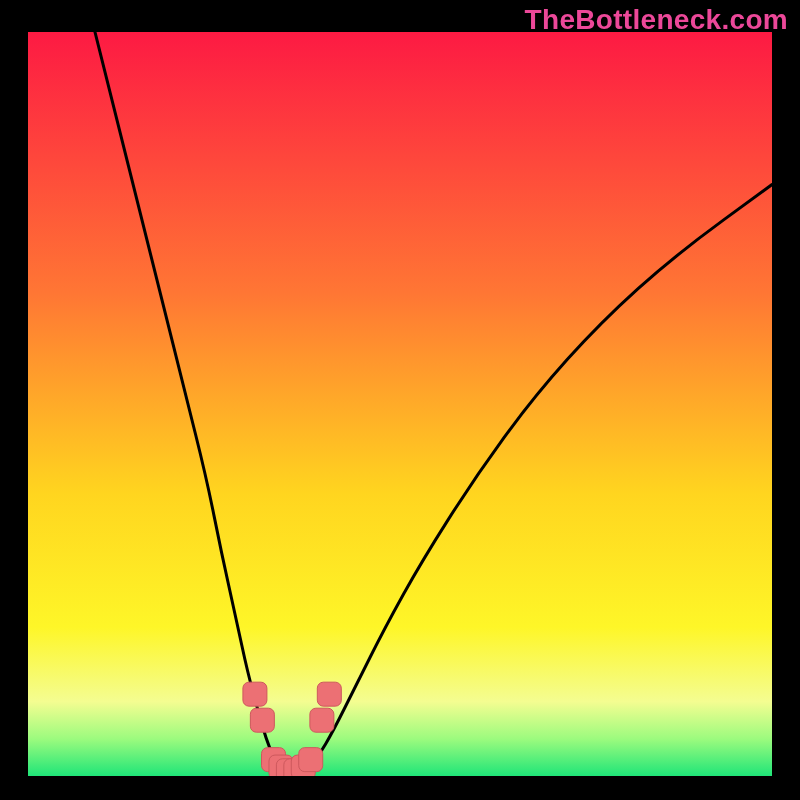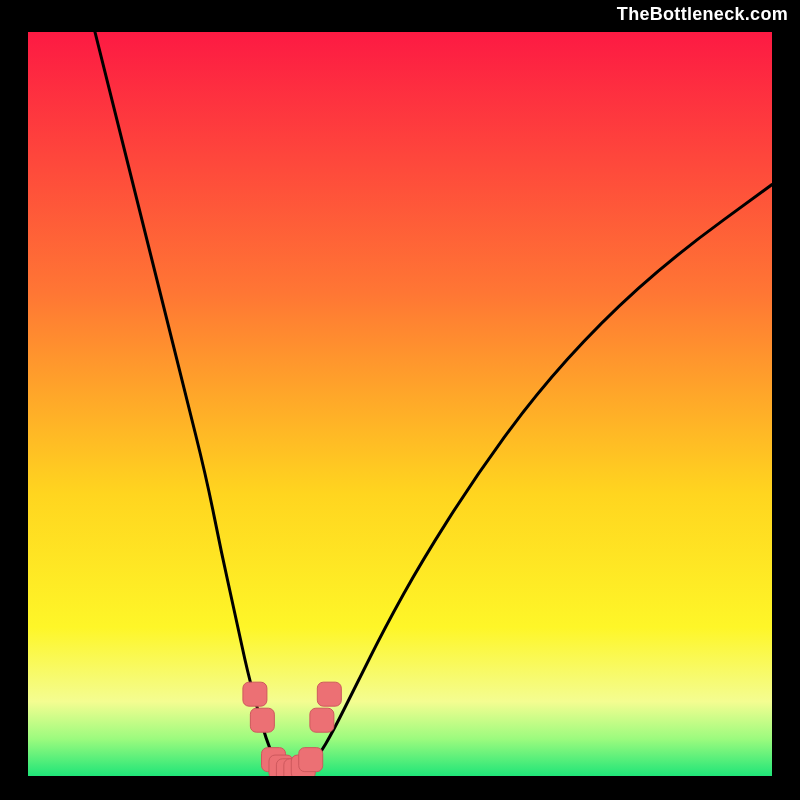--- a/index.html
+++ b/index.html
@@ -13,23 +13,23 @@
   .frame {
     position: relative;
     width: 800px;
     height: 800px;
     background: #000;
   }
   .attribution {
     position: absolute;
     top: 4px;
     right: 12px;
-    color: #ffffff;
+    color: #ec4899;
     font-family: Arial, Helvetica, sans-serif;
-    font-size: 18px;
+    font-size: 28px;
     font-weight: bold;
     letter-spacing: 0.3px;
     z-index: 10;
   }
   .plot {
     position: absolute;
     left: 28px;
     top: 32px;
     width: 744px;
     height: 744px;

